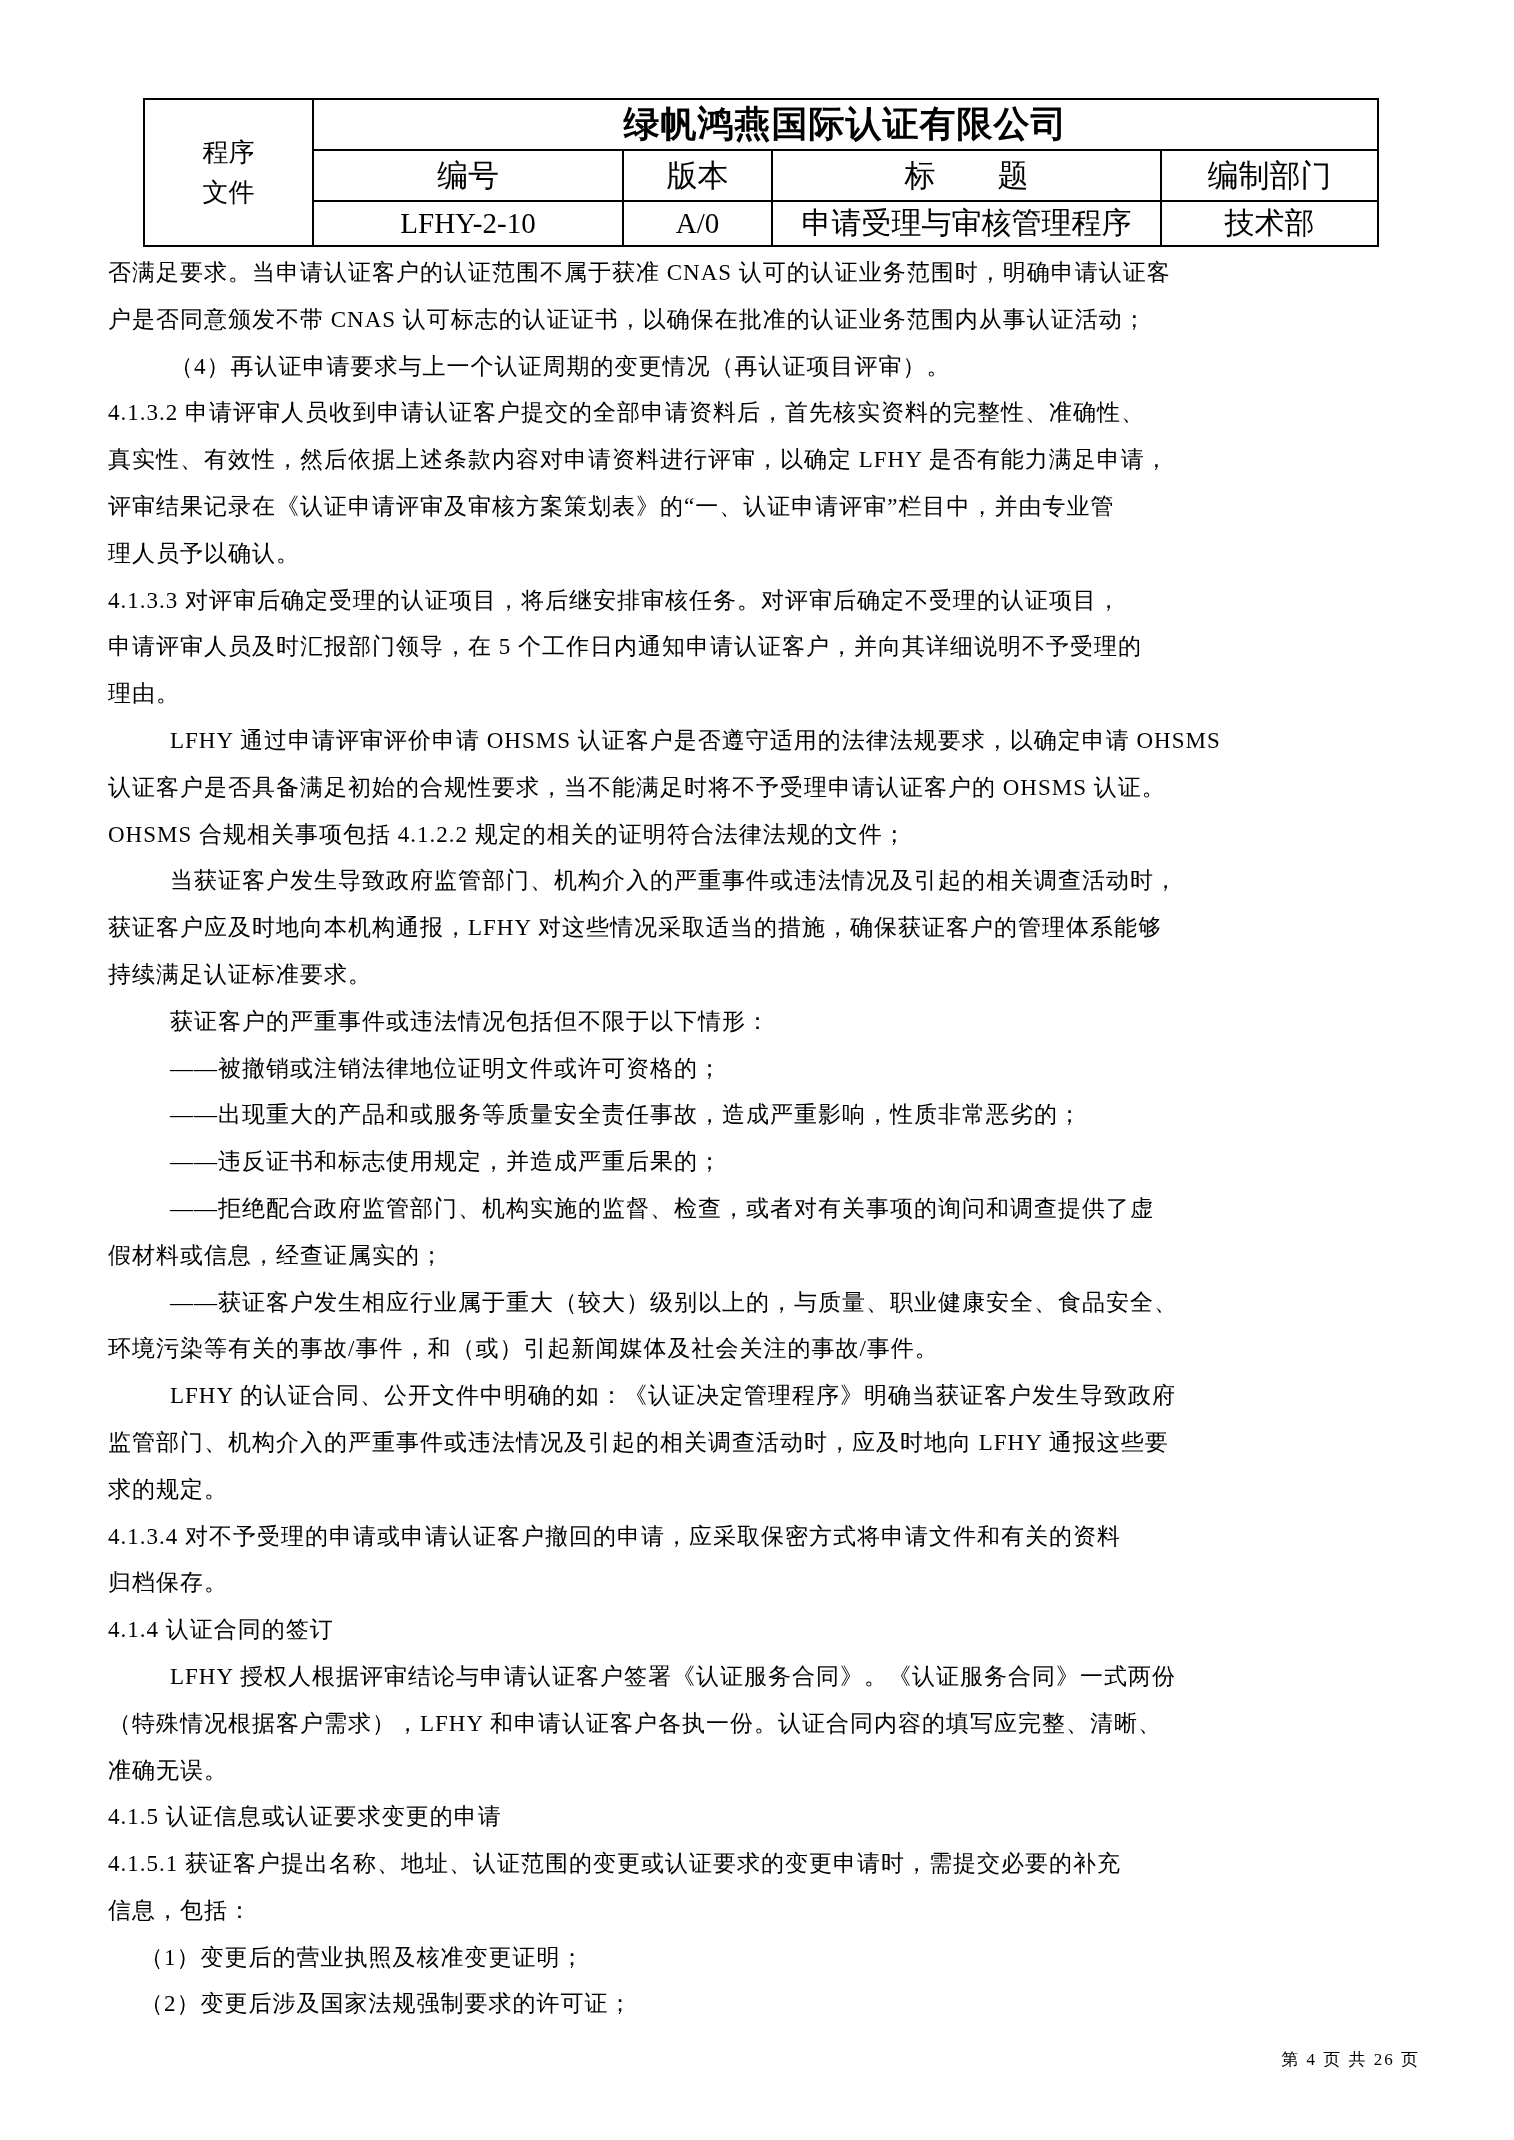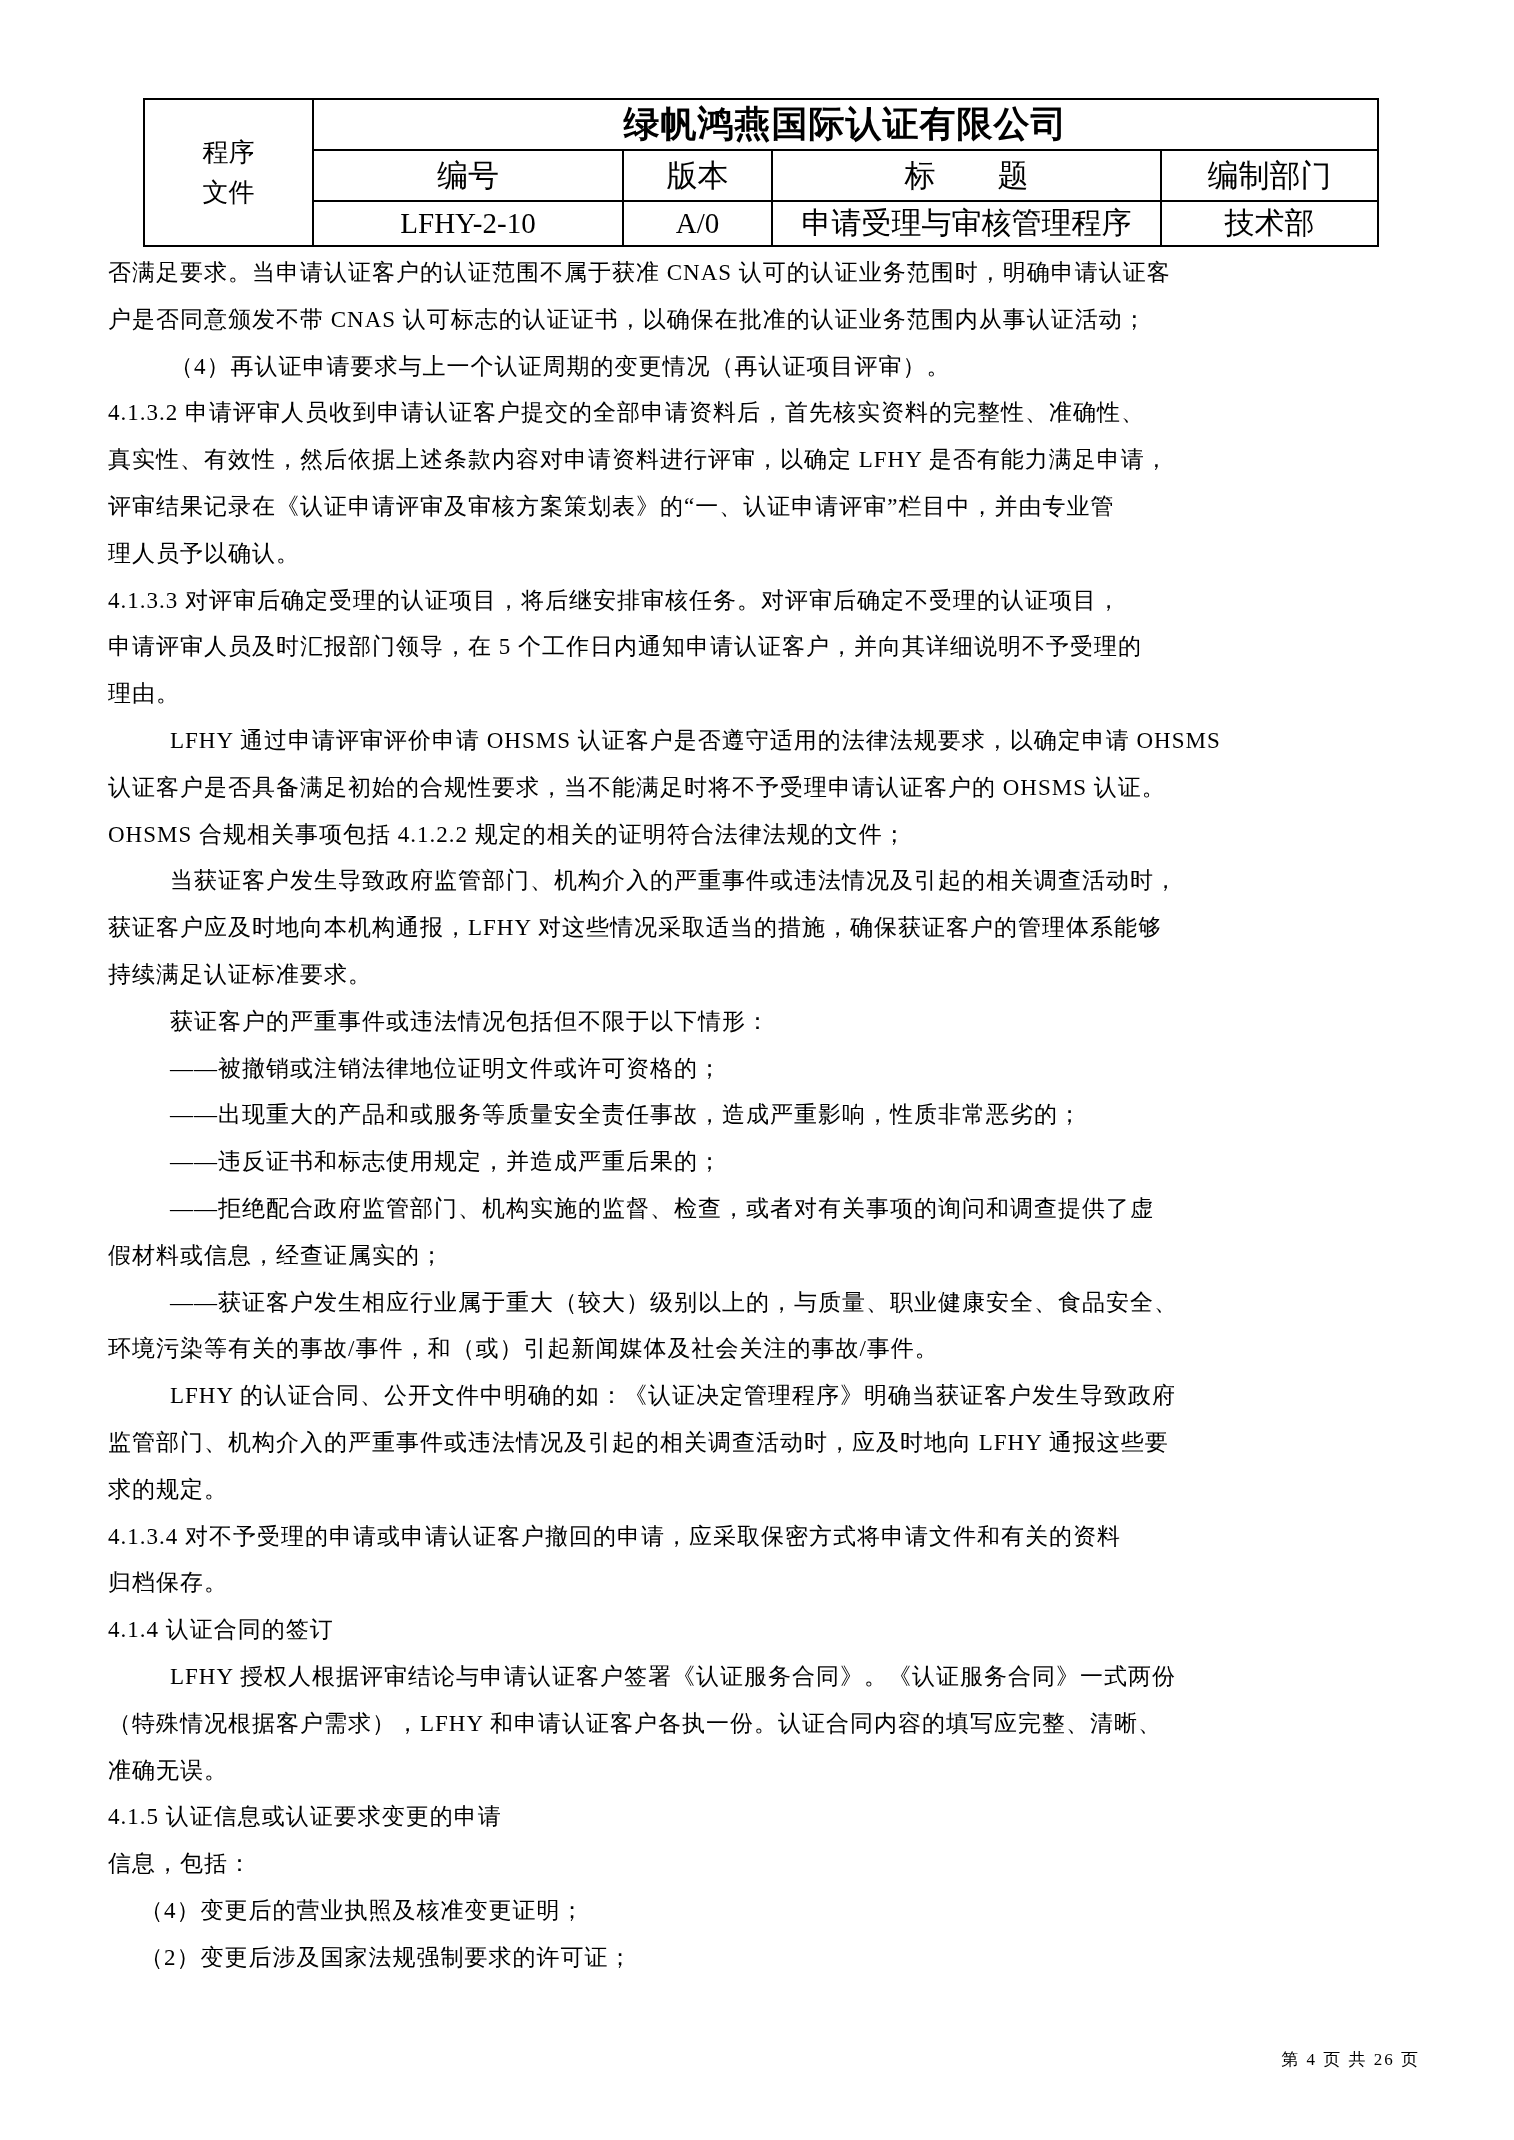--- a/index.html
+++ b/index.html
@@ -122,20 +122,21 @@
       <div class="line ind2">LFHY 的认证合同、公开文件中明确的如：《认证决定管理程序》明确当获证客户发生导致政府</div>
       <div class="line ind0">监管部门、机构介入的严重事件或违法情况及引起的相关调查活动时，应及时地向 LFHY 通报这些要</div>
       <div class="line ind0">求的规定。</div>
       <div class="line ind0">4.1.3.4 对不予受理的申请或申请认证客户撤回的申请，应采取保密方式将申请文件和有关的资料</div>
       <div class="line ind0">归档保存。</div>
       <div class="line ind0">4.1.4 认证合同的签订</div>
       <div class="line ind2">LFHY 授权人根据评审结论与申请认证客户签署《认证服务合同》。《认证服务合同》一式两份</div>
       <div class="line ind0">（特殊情况根据客户需求），LFHY 和申请认证客户各执一份。认证合同内容的填写应完整、清晰、</div>
       <div class="line ind0">准确无误。</div>
       <div class="line ind0">4.1.5 认证信息或认证要求变更的申请</div>
+      <div class="line ind0">4.1.5.1 获证客户提出名称、地址、认证范围的变更或认证要求的变更申请时，需提交必要的补充</div>
       <div class="line ind0">信息，包括：</div>
-      <div class="line ind1">（4）变更后的营业执照及核准变更证明；</div>
+      <div class="line ind1">（1）变更后的营业执照及核准变更证明；</div>
       <div class="line ind1">（2）变更后涉及国家法规强制要求的许可证；</div>
     </div>
 
   <div class="footer">第 4 页 共 26 页</div>
 
 </div>
 
 </body></html>

